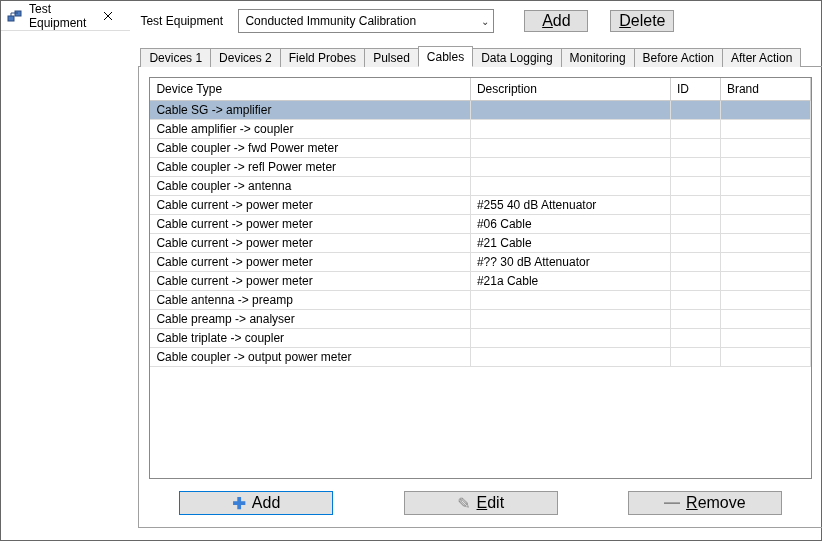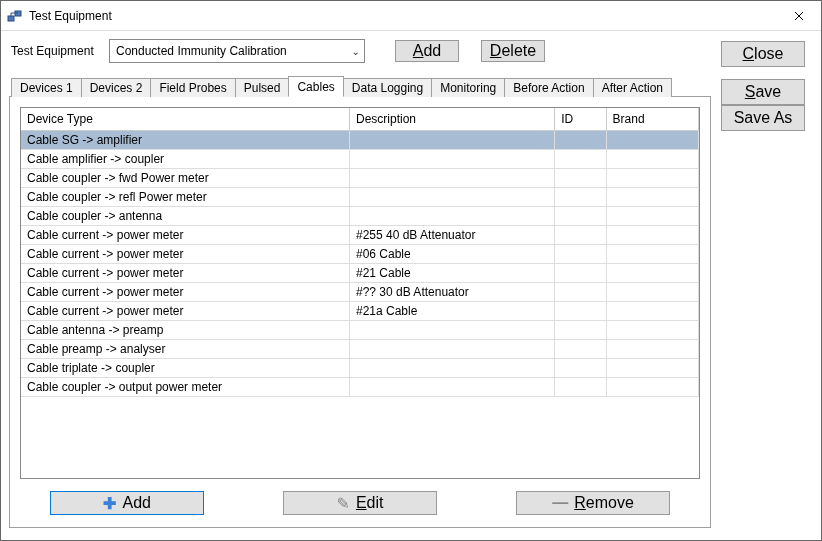--- a/index.html
+++ b/index.html
@@ -9,21 +9,21 @@
     font-size: 12px;
     background: #fff;
     color: #000;
   }
   .window {
     width: 822px;
     height: 541px;
     border: 1px solid #666;
     background: #fff;
     display: flex;
-    flex-direction: column;
+    flex-direction: row;
   }
   .titlebar {
     height: 30px;
     display: flex;
     align-items: center;
     padding: 0 0 0 6px;
     border-bottom: 1px solid #ddd;
     background: #fff;
   }
   .titlebar .app-icon {

